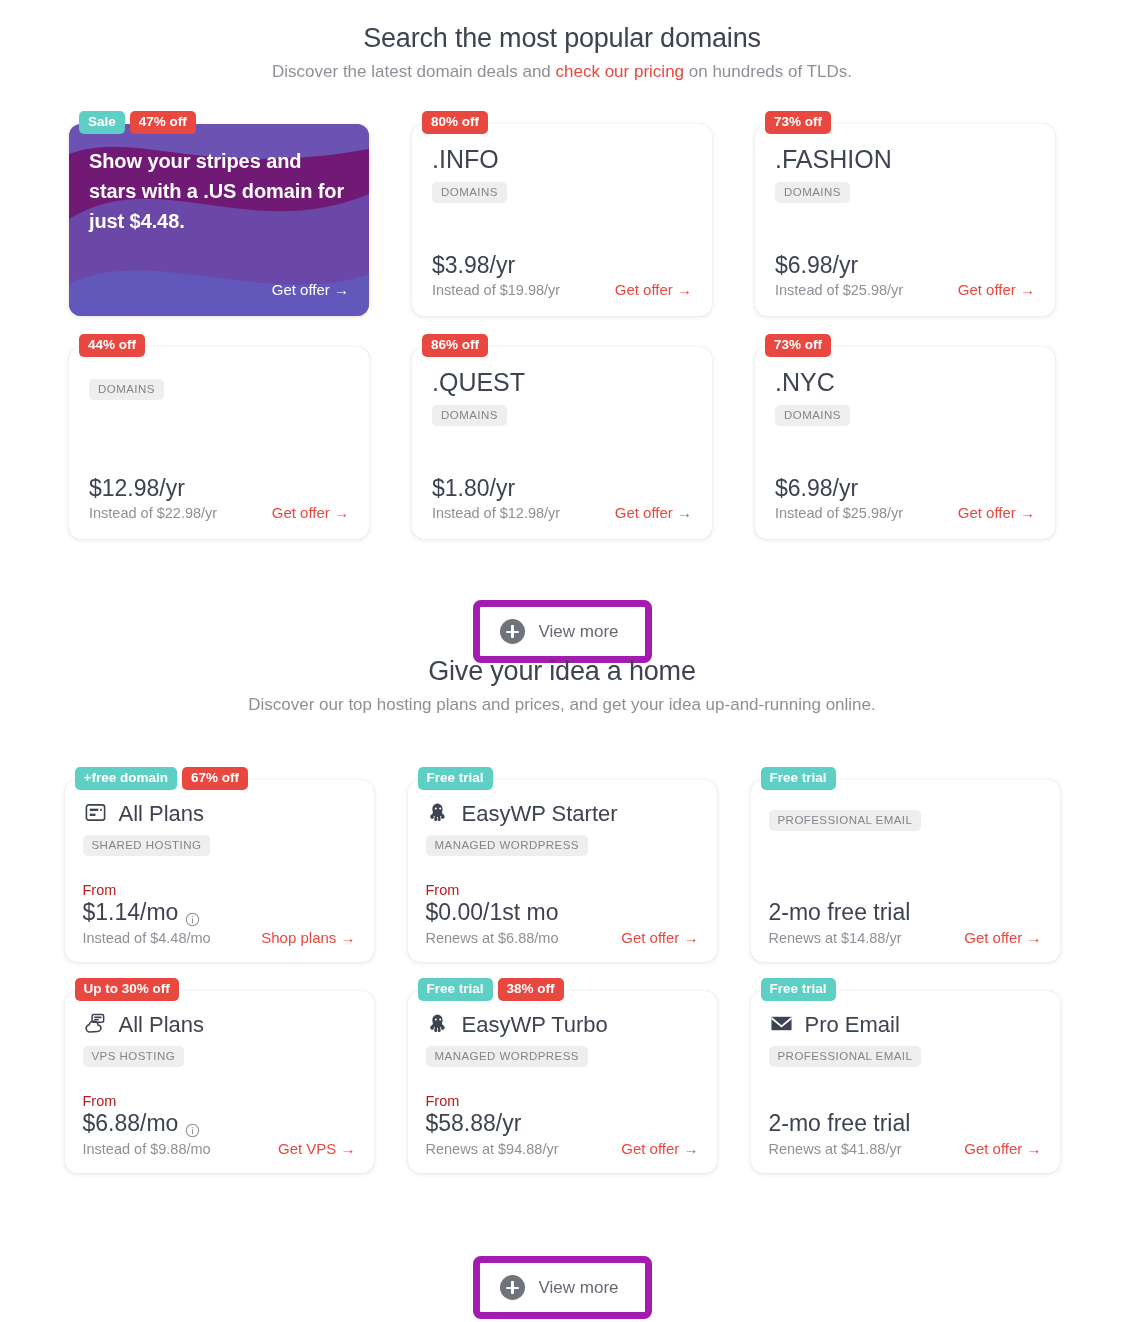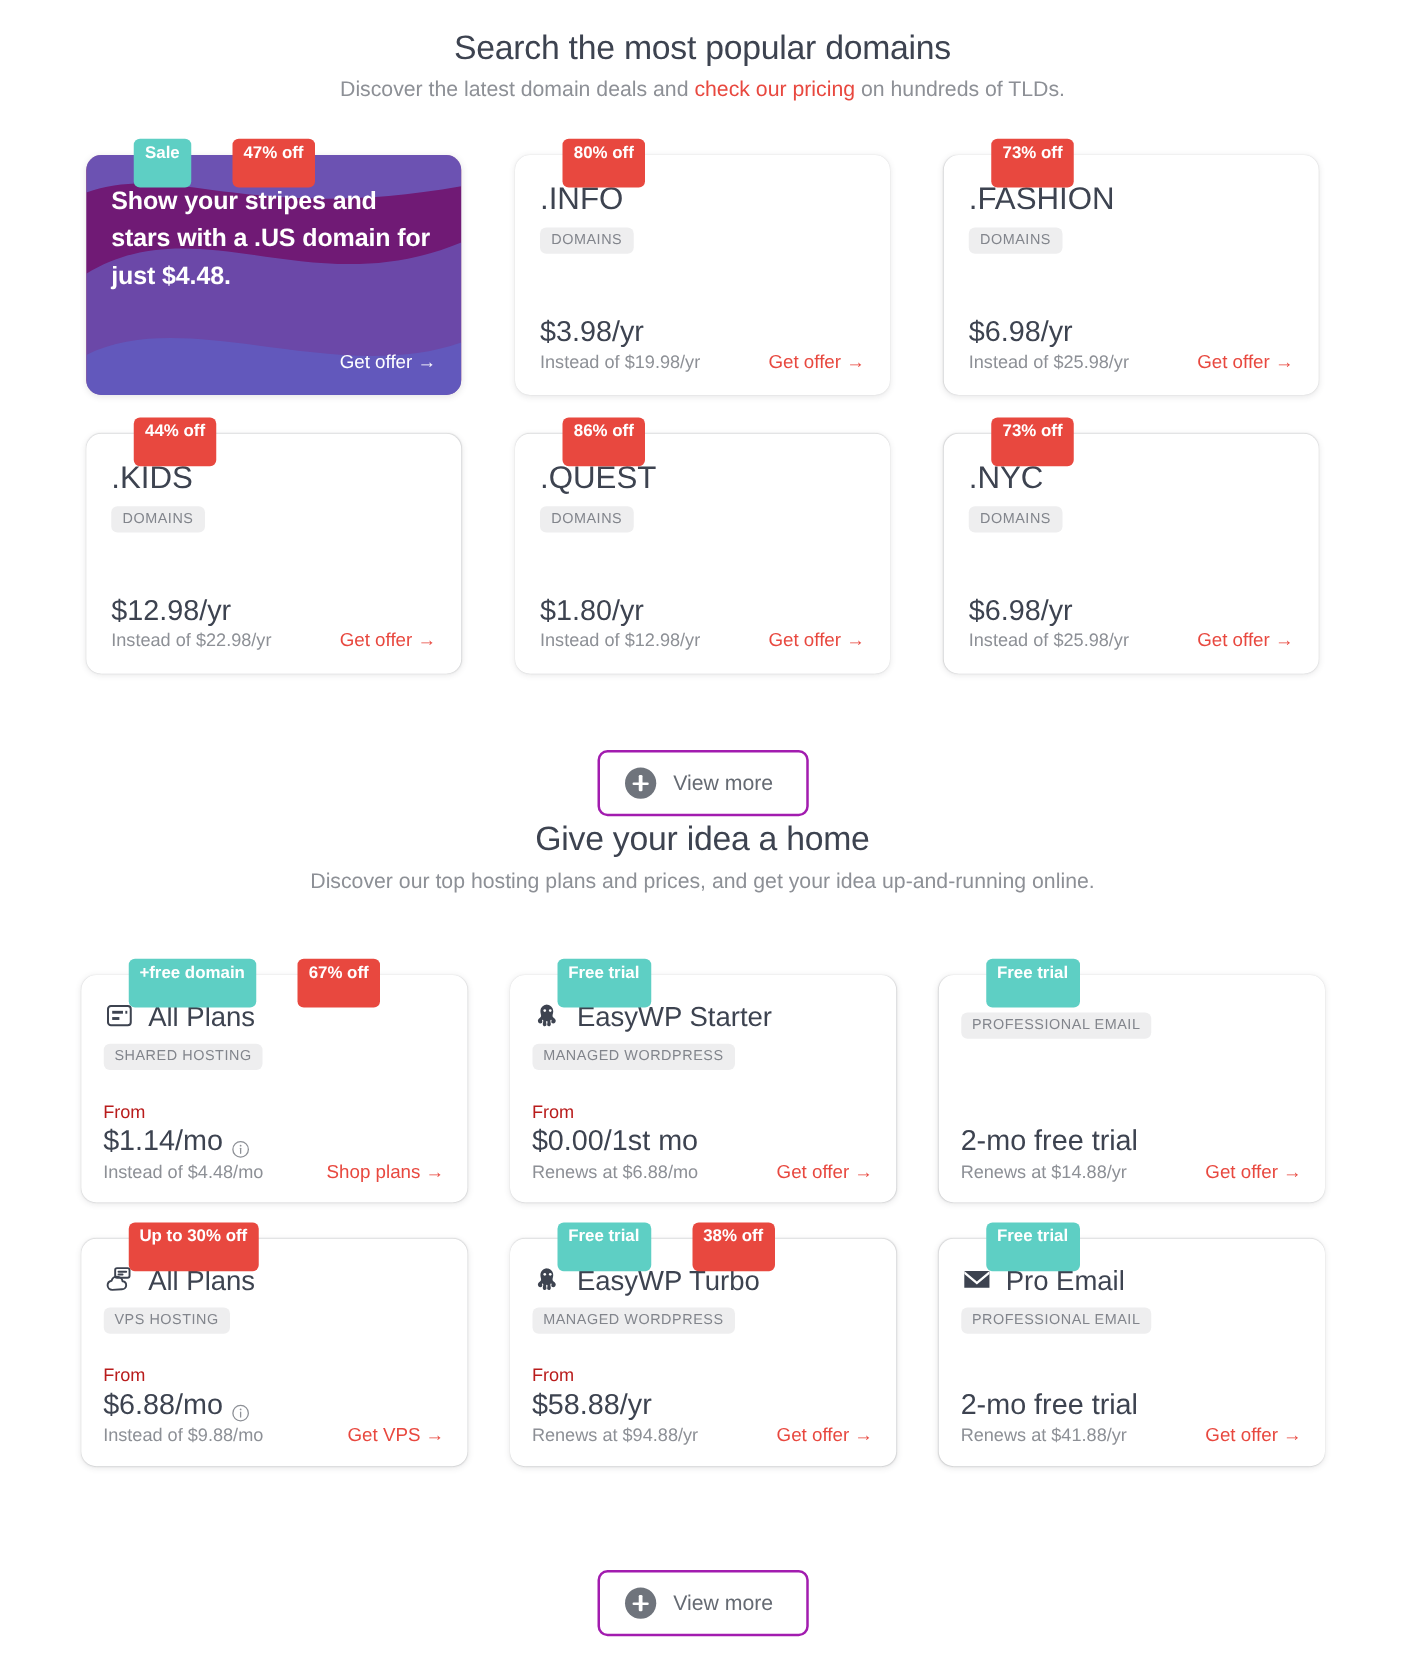--- a/index.html
+++ b/index.html
@@ -52,28 +52,27 @@
   .badges {
     position: absolute;
     top: 0;
     left: 10px;
     display: flex;
     gap: 5px;
     z-index: 4;
   }
   .badge {
     display: inline-block;
-    padding: 3px 9px 20px;
+    padding: 3px 9px 4px;
     border-radius: 5px;
     font-size: 13.5px;
     font-weight: bold;
     color: #ffffff;
     line-height: 1.15;
     white-space: nowrap;
-    margin-left: 28px;
   }
   .badge.teal { background: #5ecfc4; }
   .badge.red  { background: #e8483f; }
 
   .card {
     background: #ffffff;
     border-radius: 12px;
     box-shadow: 0 1px 5px rgba(60,64,72,0.13), 0 0 1px rgba(60,64,72,0.18);
     position: relative;
   }
@@ -214,21 +213,21 @@
     margin-top: 2px;
   }
 
   
   .viewmore-wrap { display: flex; justify-content: center; }
   .viewmore {
     display: inline-flex;
     align-items: center;
     gap: 14px;
     background: #ffffff;
-    border: 2px solid #a21caf;
+    border: 7px solid #a21caf;
     border-radius: 8px;
     padding: 12px 26px 12px 20px;
     font-size: 17px;
     color: #656a72;
     cursor: pointer;
     font-family: inherit;
   }
   .plus-circle {
     width: 25px; height: 25px;
     border-radius: 50%;
@@ -313,21 +312,20 @@
           <a href="#" class="cta">Get offer →</a>
         </div>
       </div>
     </div>
 
     <div class="card-wrap">
       <div class="badges">
           <span class="badge red">44% off</span>
         </div>
       <div class="card domain-card">
-        <div class="tld">.KIDS</div>
         <span class="tag">DOMAINS</span>
         <div class="spacer"></div>
         <div class="price">$12.98/yr</div>
         <div class="price-row">
           <span class="instead">Instead of $22.98/yr</span>
           <a href="#" class="cta">Get offer →</a>
         </div>
       </div>
     </div>
 

